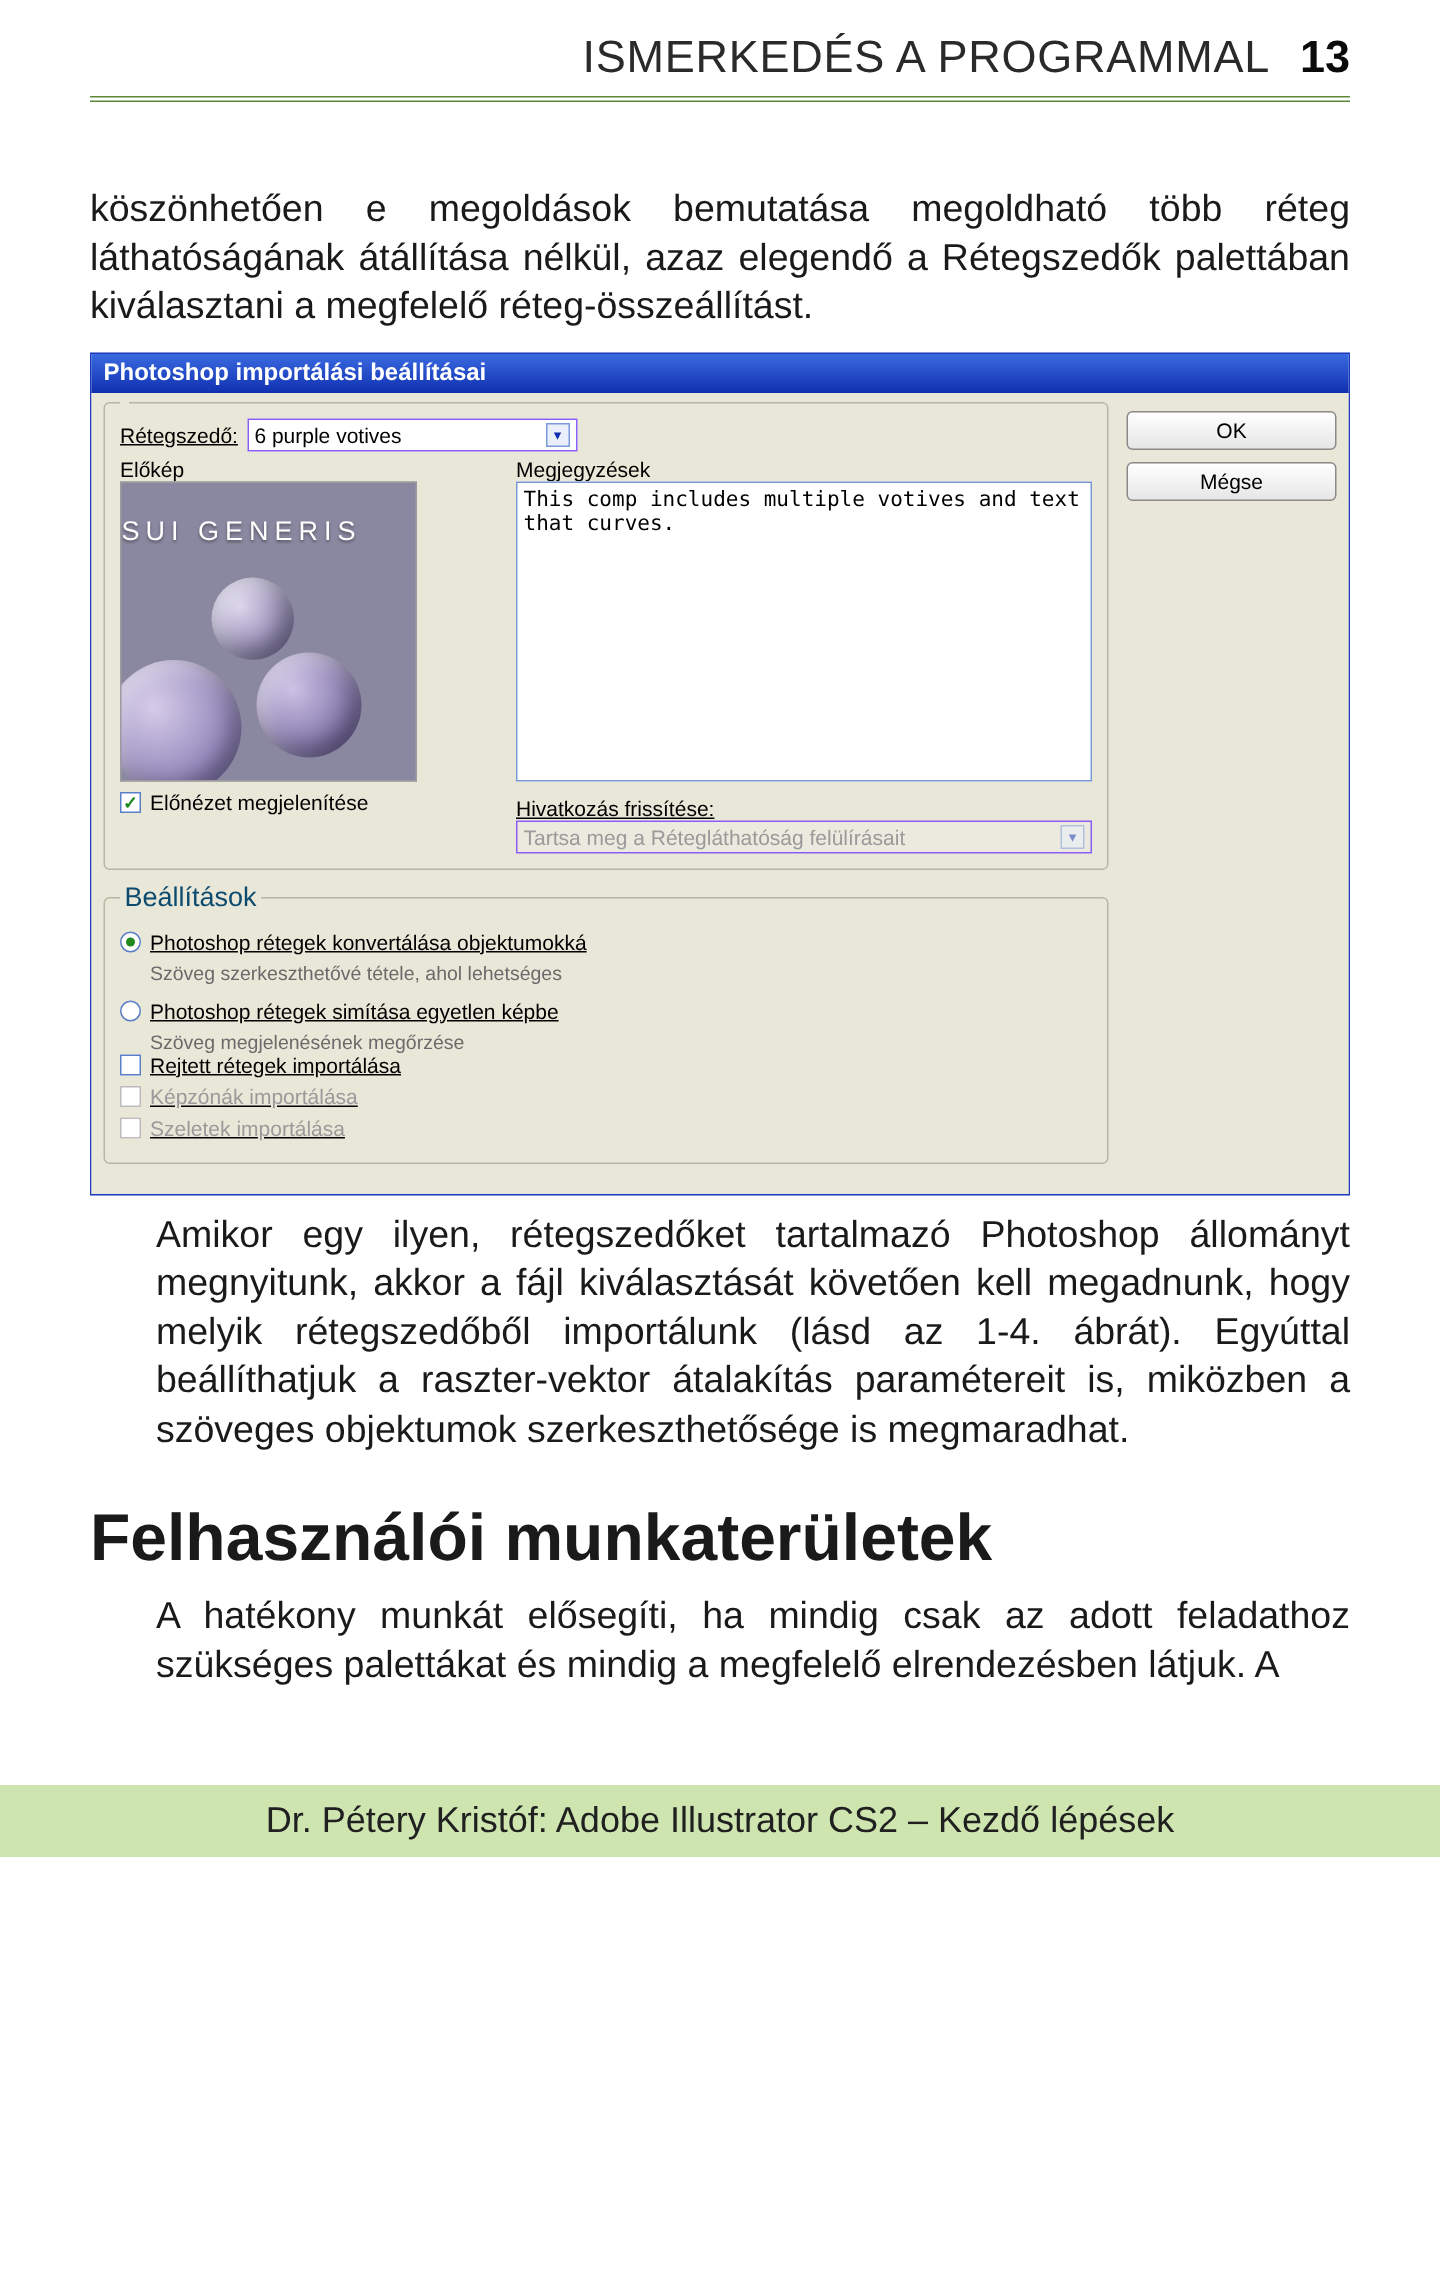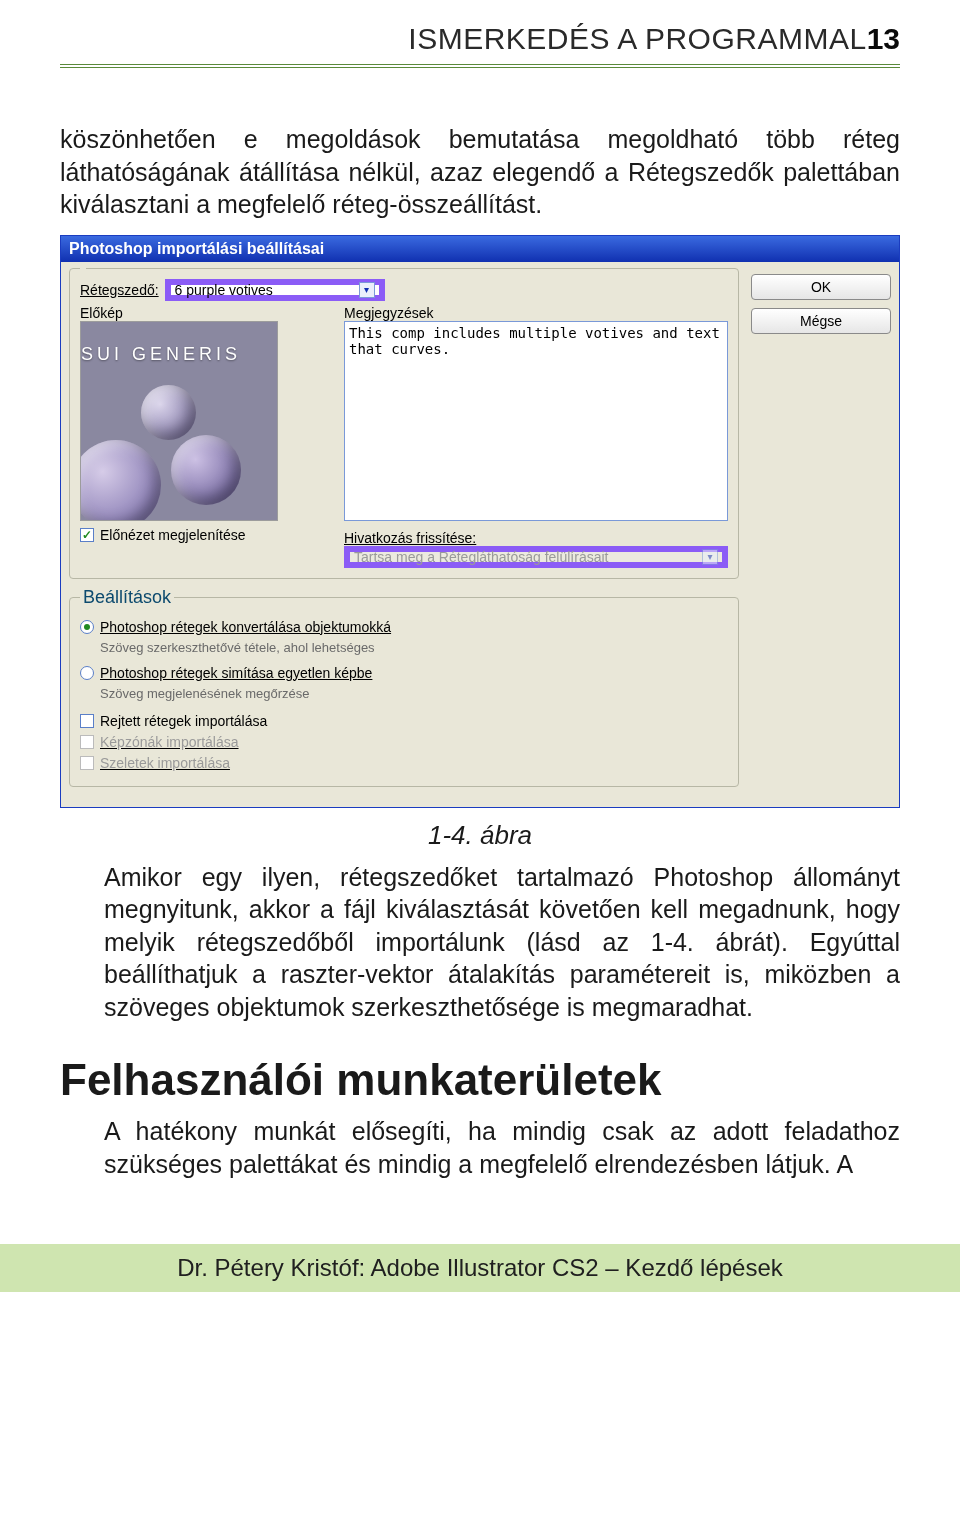--- a/index.html
+++ b/index.html
@@ -1,18 +1,18 @@
 <!DOCTYPE html>
 <html><head>
 <meta charset="utf-8">
 <style>
   * { box-sizing: border-box; margin: 0; padding: 0; }
   html, body { width: 960px; font-family: Arial, Helvetica, sans-serif; color: #1a1a1a; background:#fff; }
   .page { width: 960px; padding: 0 60px 0 60px; }
-  .running-head { display:flex; justify-content:flex-end; align-items:baseline; padding-top:22px; }
+  .running-head { display:flex; justify-content:flex-end; align-items:baseline; gap:20px; padding-top:22px; }
   .running-head-title { font-size:30px; letter-spacing:0.5px; color:#2a2a2a; }
   .page-num { font-size:30px; font-weight:700; color:#0a0a0a; }
   .hr-double { margin-top:8px; border:0; border-top:4px double #5a8a3a; }
   .body-text { font-size:25px; line-height:1.3; text-align:justify; margin-top:55px; }
   .body-text.mt2 { margin-top:10px;margin-left:44px; }
   .fig-wrap { margin-top:14px; }
   .dialog {
     width: 840px;
     border: 1px solid #1a3cc0;
     background: #e9e7d8;
@@ -58,21 +58,21 @@
     color: #0c4a6e;
     padding: 0 3px;
     font-size: 18px;
   }
   .row { display:flex; align-items:center; gap:6px; margin: 4px 0; }
   .lbl { font-size:14px; }
   .lbl.under { text-decoration: underline; text-decoration-color:#000; }
   .select {
     flex:1;
     height: 22px;
-    border:6px solid #8b5cf6;
+    border:1px solid #8b5cf6;
     background:#fff;
     display:flex; align-items:center; justify-content:space-between;
     padding:0 4px;
     font-size:14px;
     cursor:pointer;
   }
   .select.disabled { background:#eceadf; color:#9a9a9a; cursor:default; }
   .chev {
     width:16px; height:16px; border:1px solid #7a99d8; background:#eaf0fb;
     display:flex; align-items:center; justify-content:center; font-size:10px; color:#1030b0;
@@ -184,21 +184,21 @@
               <span class="lbl under">Photoshop rétegek konvertálása objektumokká</span>
             </div>
             <div class="subnote">Szöveg szerkeszthetővé tétele, ahol lehetséges</div>
 
             <div class="beall-row chk-row" style="margin-top:10px;">
               <span class="radio"></span>
               <span class="lbl under">Photoshop rétegek simítása egyetlen képbe</span>
             </div>
             <div class="subnote">Szöveg megjelenésének megőrzése</div>
 
-            <div class="beall-row chk-row" style="margin-top:12px;">
+            <div class="beall-row chk-row" style="margin-top:0;text-decoration:underline;">
               <span class="chkbox"></span>
               <span class="lbl">Rejtett rétegek importálása</span>
             </div>
             <div class="beall-row chk-row opt-dis">
               <span class="chkbox disabled"></span>
               <span class="lbl under">Képzónák importálása</span>
             </div>
             <div class="beall-row chk-row opt-dis">
               <span class="chkbox disabled"></span>
               <span class="lbl under">Szeletek importálása</span>
@@ -207,21 +207,20 @@
 
         </div>
         <div class="dlg-right">
           <div class="winbtn">OK</div>
           <div class="winbtn">Mégse</div>
         </div>
       </div>
     </div>
   </div>
 
-  <div class="caption">1-4. ábra</div>
 
   <p class="body-text mt2">Amikor egy ilyen, rétegszedőket tartalmazó Photoshop állományt megnyitunk, akkor a fájl kiválasztását követően kell megadnunk, hogy melyik rétegszedőből importálunk (lásd az 1‑4. ábrát). Egyúttal beállíthatjuk a raszter-vektor átalakítás paramétereit is, miközben a szöveges objektumok szerkeszthetősége is megmaradhat.</p>
 
   <h2 class="section">Felhasználói munkaterületek</h2>
 
   <p class="body-text mt2">A hatékony munkát elősegíti, ha mindig csak az adott feladathoz szükséges palettákat és mindig a megfelelő elrendezésben látjuk. A</p>
 </div>
 
 <div class="footer-band">
   <span class="footer-text">Dr. Pétery Kristóf: Adobe Illustrator CS2 – Kezdő lépések</span>

